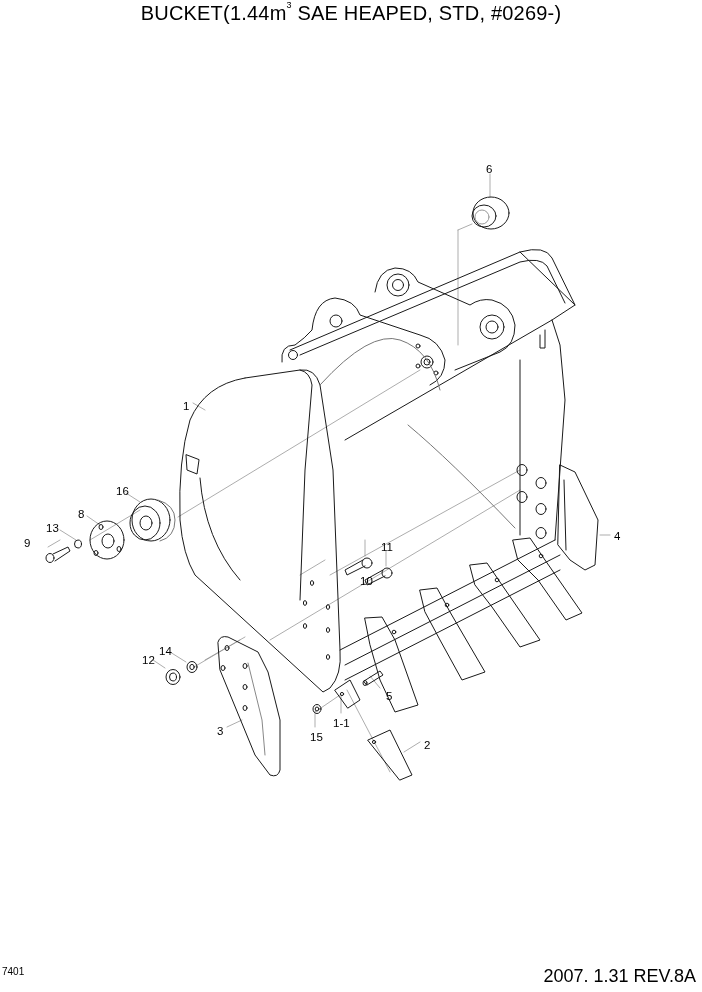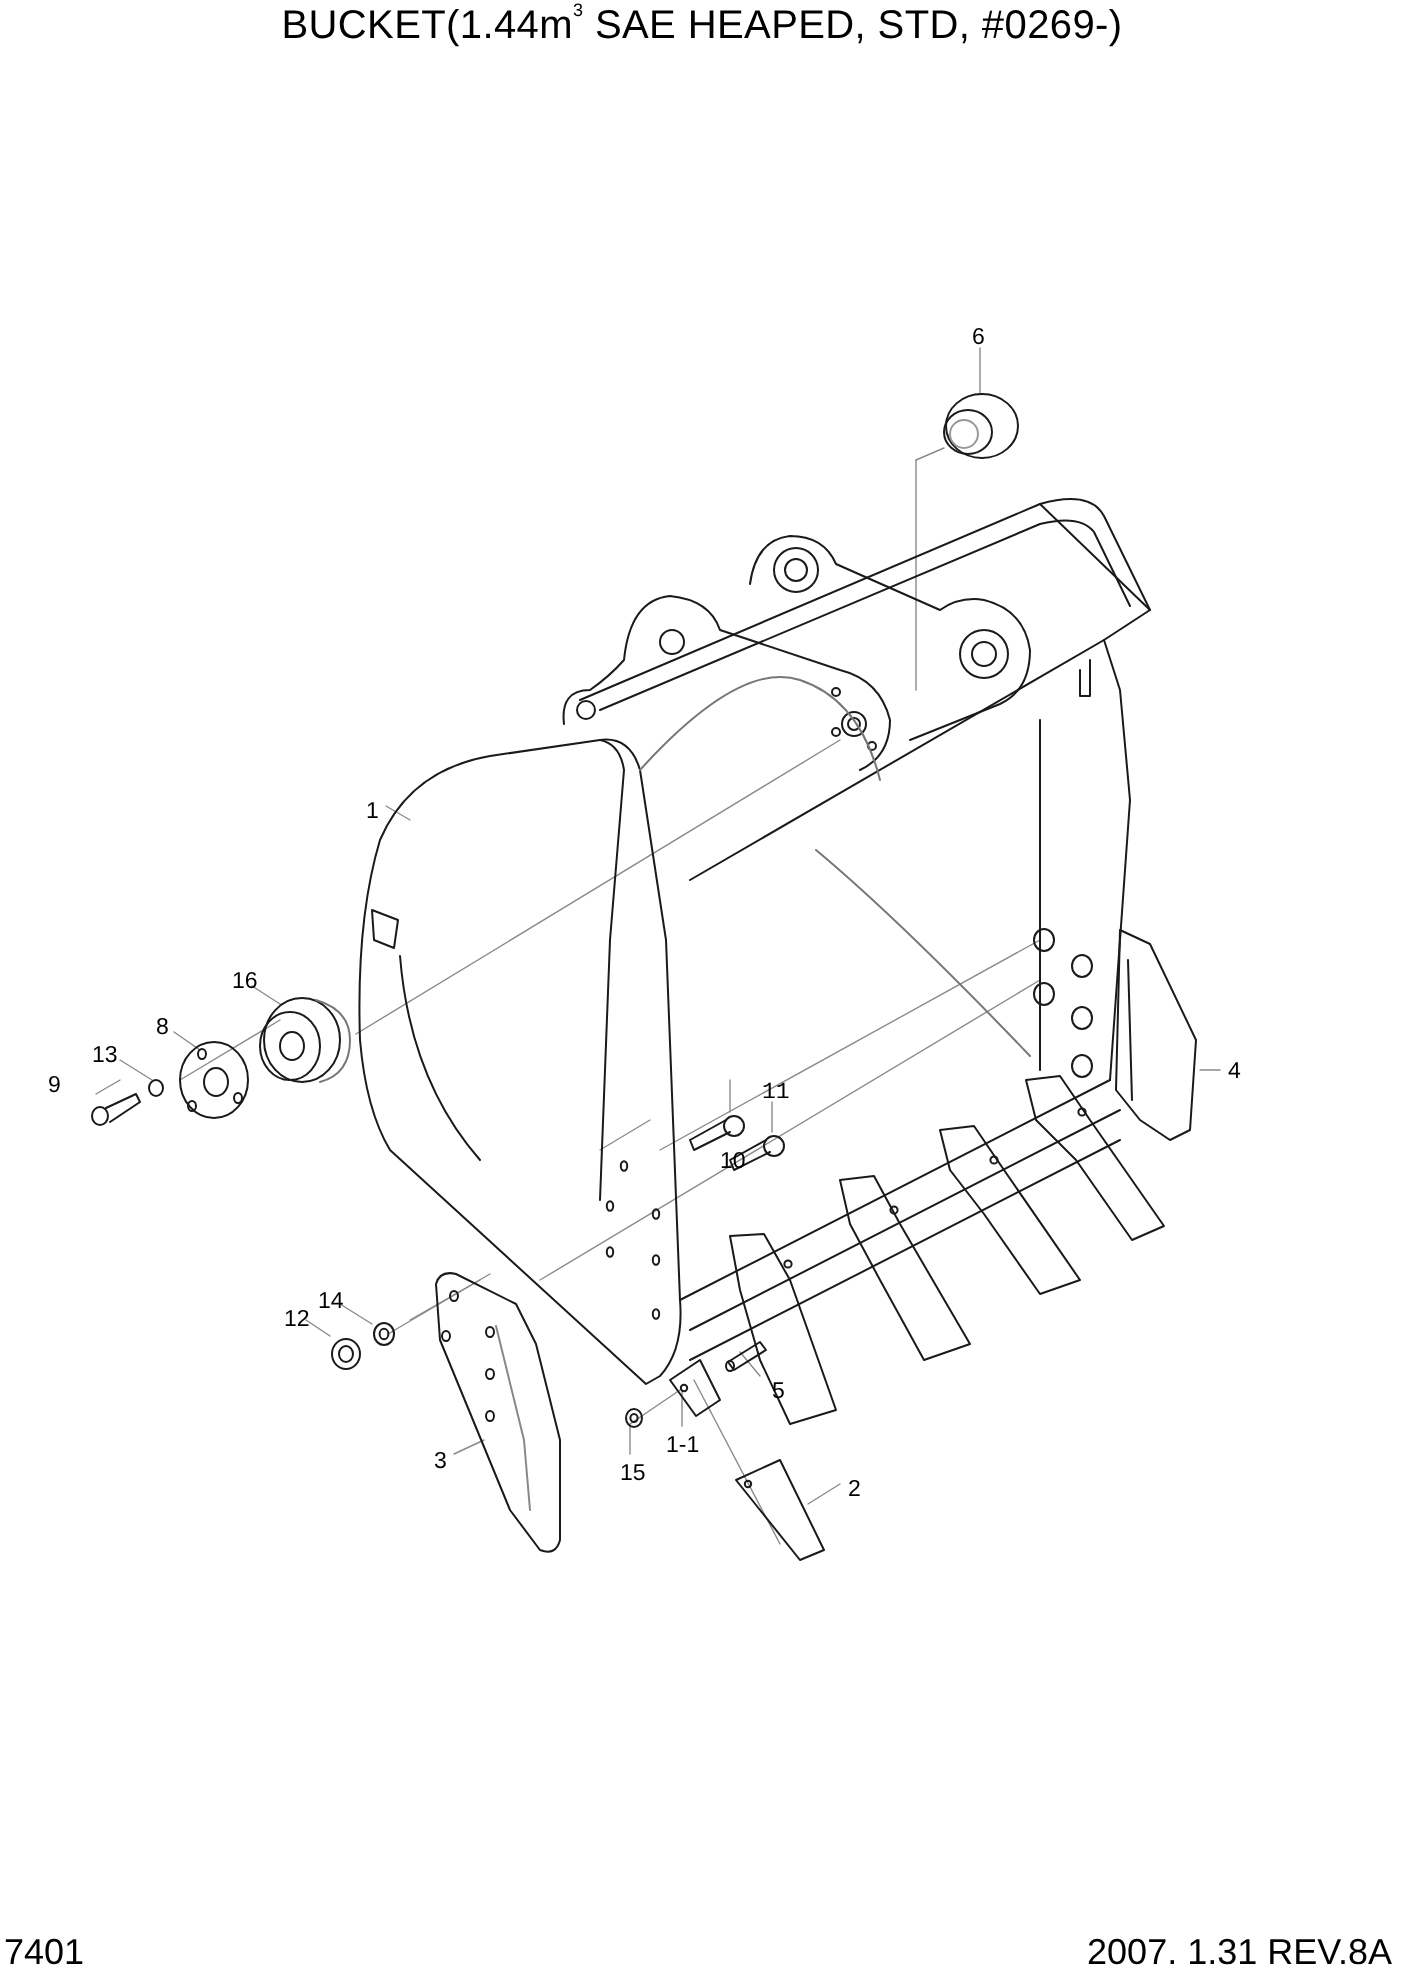--- a/index.html
+++ b/index.html
@@ -1,19 +1,19 @@
 <!DOCTYPE html>
 <html><head>
 <meta charset="utf-8">
 <style>
   html, body { margin:0; padding:0; background:#ffffff; }
   body { width:702px; height:992px; position:relative; overflow:hidden; font-family:"Liberation Sans", sans-serif; color:#000; }
   .title { position:absolute; left:0; top:2px; width:702px; text-align:center; font-size:20px; letter-spacing:0.2px; }
   .title sup { font-size:9px; vertical-align:top; position:relative; top:-2px; }
-  .footer-left { position:absolute; left:2px; top:966px; font-size:18px; }
+  .footer-left { position:absolute; left:2px; top:966px; font-size:10px; }
   .footer-right { position:absolute; right:6px; top:966px; font-size:18px; }
   svg.drawing { position:absolute; left:0; top:0; }
   .lbl { position:absolute; font-size:11.5px; line-height:12px; }
 </style>
 </head>
 <body>
 
 <div class="title"><span>BUCKET(1.44m</span><sup>3</sup><span> SAE HEAPED, STD, #0269-)</span></div>
 
 <svg class="drawing" width="702" height="992" viewBox="0 0 702 992" fill="none" stroke="#1a1a1a" stroke-width="1" stroke-linejoin="round" stroke-linecap="round">
@@ -198,21 +198,21 @@
 <div class="lbl" style="left:183px;top:400px;">1</div>
 <div class="lbl" style="left:333px;top:717px;">1-1</div>
 <div class="lbl" style="left:424px;top:739px;">2</div>
 <div class="lbl" style="left:217px;top:725px;">3</div>
 <div class="lbl" style="left:614px;top:530px;">4</div>
 <div class="lbl" style="left:386px;top:690px;">5</div>
 <div class="lbl" style="left:486px;top:163px;">6</div>
 <div class="lbl" style="left:78px;top:508px;">8</div>
 <div class="lbl" style="left:24px;top:537px;">9</div>
 <div class="lbl" style="left:360px;top:530px;margin-top:45px;">10</div>
-<div class="lbl" style="left:381px;top:541px;font-family:Liberation Mono, monospace;">11</div>
+<div class="lbl" style="left:381px;top:541px;">11</div>
 <div class="lbl" style="left:142px;top:654px;">12</div>
 <div class="lbl" style="left:46px;top:522px;">13</div>
 <div class="lbl" style="left:159px;top:645px;text-align:center;">14</div>
 <div class="lbl" style="left:310px;top:731px;">15</div>
 <div class="lbl" style="left:116px;top:485px;">16</div>
 
 <div class="footer-left">7401</div>
 <div class="footer-right">2007.  1.31  REV.8A</div>
 
 </body></html>

